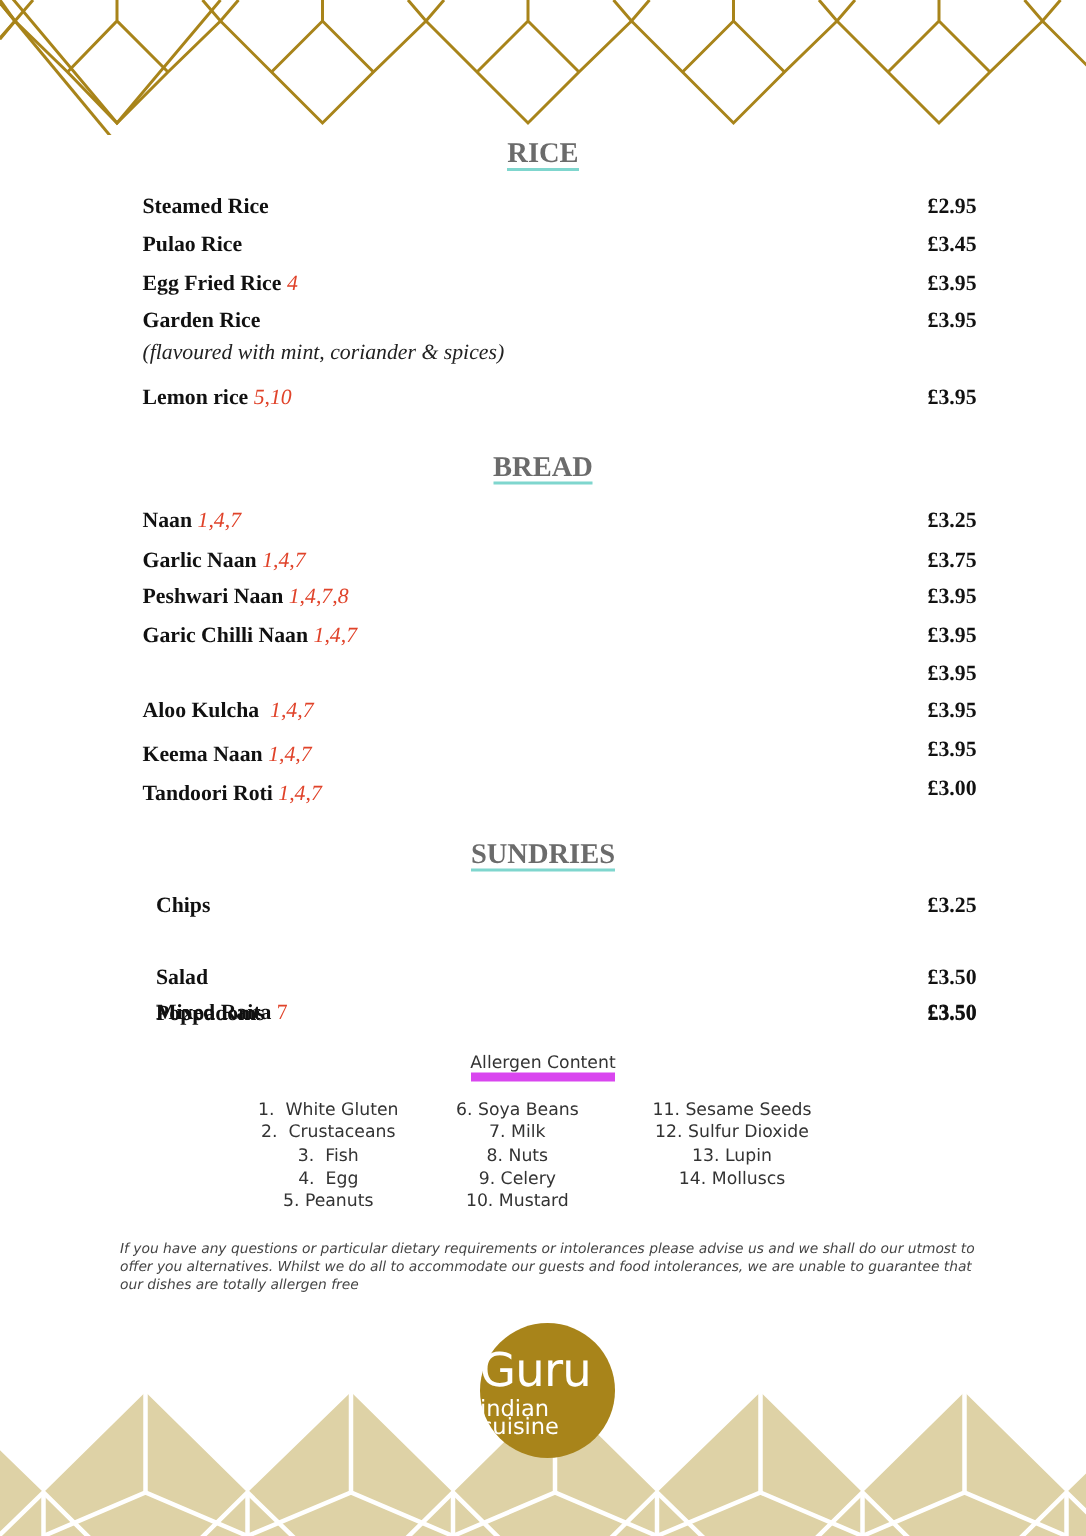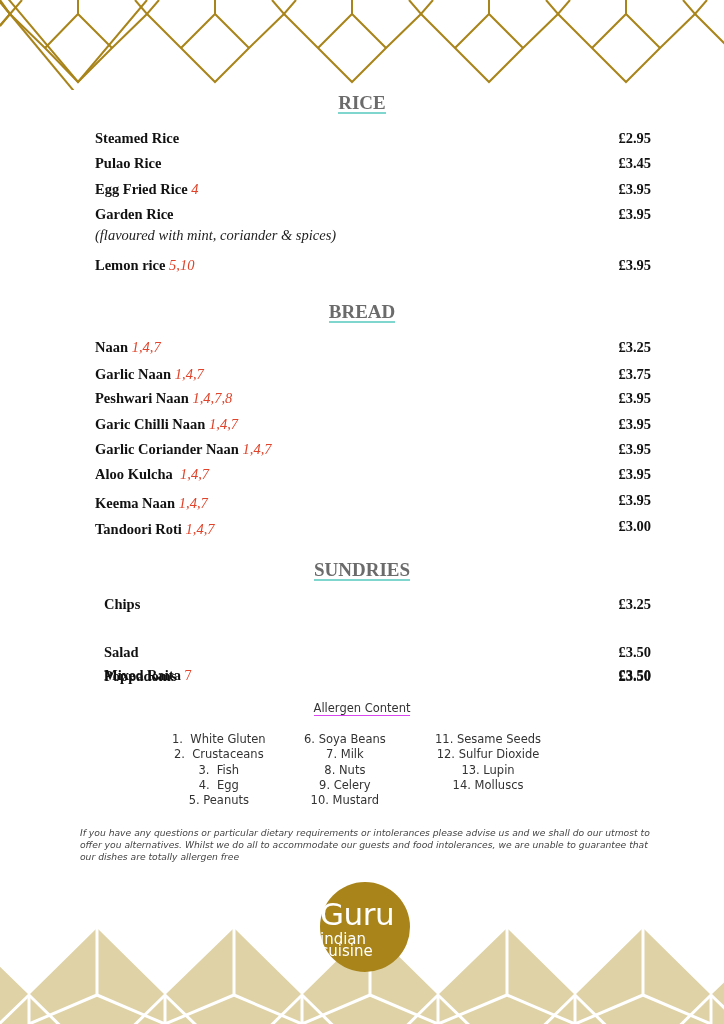--- a/index.html
+++ b/index.html
@@ -27,21 +27,21 @@
   .row .name { position: absolute; left: 0; top: 0; white-space: pre; }
   .row .allergen { font-weight: normal; font-style: italic; color: #e0432a; }
   .row .price { position: absolute; right: 0; top: 0; }
   .note {
     position: absolute; left: 95px; font-style: italic; font-size: 14.5px; color: #222;
   }
   .allergen-title {
     position: absolute; left: 0; width: 724px; text-align: center; top: 701px;
     font-family: "DejaVu Sans", sans-serif; font-size: 11.5px; color: #333;
   }
-  .allergen-title span { border-bottom: 1px solid #d946ef; }
+  .allergen-title span { border-bottom: 6px solid #d946ef; }
   .acol {
     position: absolute; top: 732px; font-family: "DejaVu Sans", sans-serif;
     font-size: 11.5px; color: #333; line-height: 15.3px; text-align: center;
   }
   .acol div { white-space: pre; }
   .disclaimer {
     position: absolute; left: 80px; width: 570px; top: 827px; 
     font-family: "DejaVu Sans", sans-serif; font-style: italic; font-size: 9.2px;
     line-height: 12px; color: #444;
   }
@@ -121,21 +121,20 @@
 </div>
 <div class="row" style="top:388px;">
   <span class="name"><span>Peshwari Naan</span> <span class="allergen">1,4,7,8</span></span>
   <span class="price">£3.95</span>
 </div>
 <div class="row" style="top:414px;">
   <span class="name"><span>Garic Chilli Naan</span> <span class="allergen">1,4,7</span></span>
   <span class="price">£3.95</span>
 </div>
 <div class="row" style="top:439px;">
-  <span class="name"><span>Garlic Coriander Naan</span> <span class="allergen">1,4,7</span></span>
   <span class="price">£3.95</span>
 </div>
 <div class="row" style="top:464px;">
   <span class="name"><span>Aloo Kulcha </span> <span class="allergen">1,4,7</span></span>
   <span class="price">£3.95</span>
 </div>
 <div class="row" style="top:493px;">
   <span class="name"><span>Keema Naan</span> <span class="allergen">1,4,7</span></span>
   <span class="price" style="top:-3px;">£3.95</span>
 </div>

